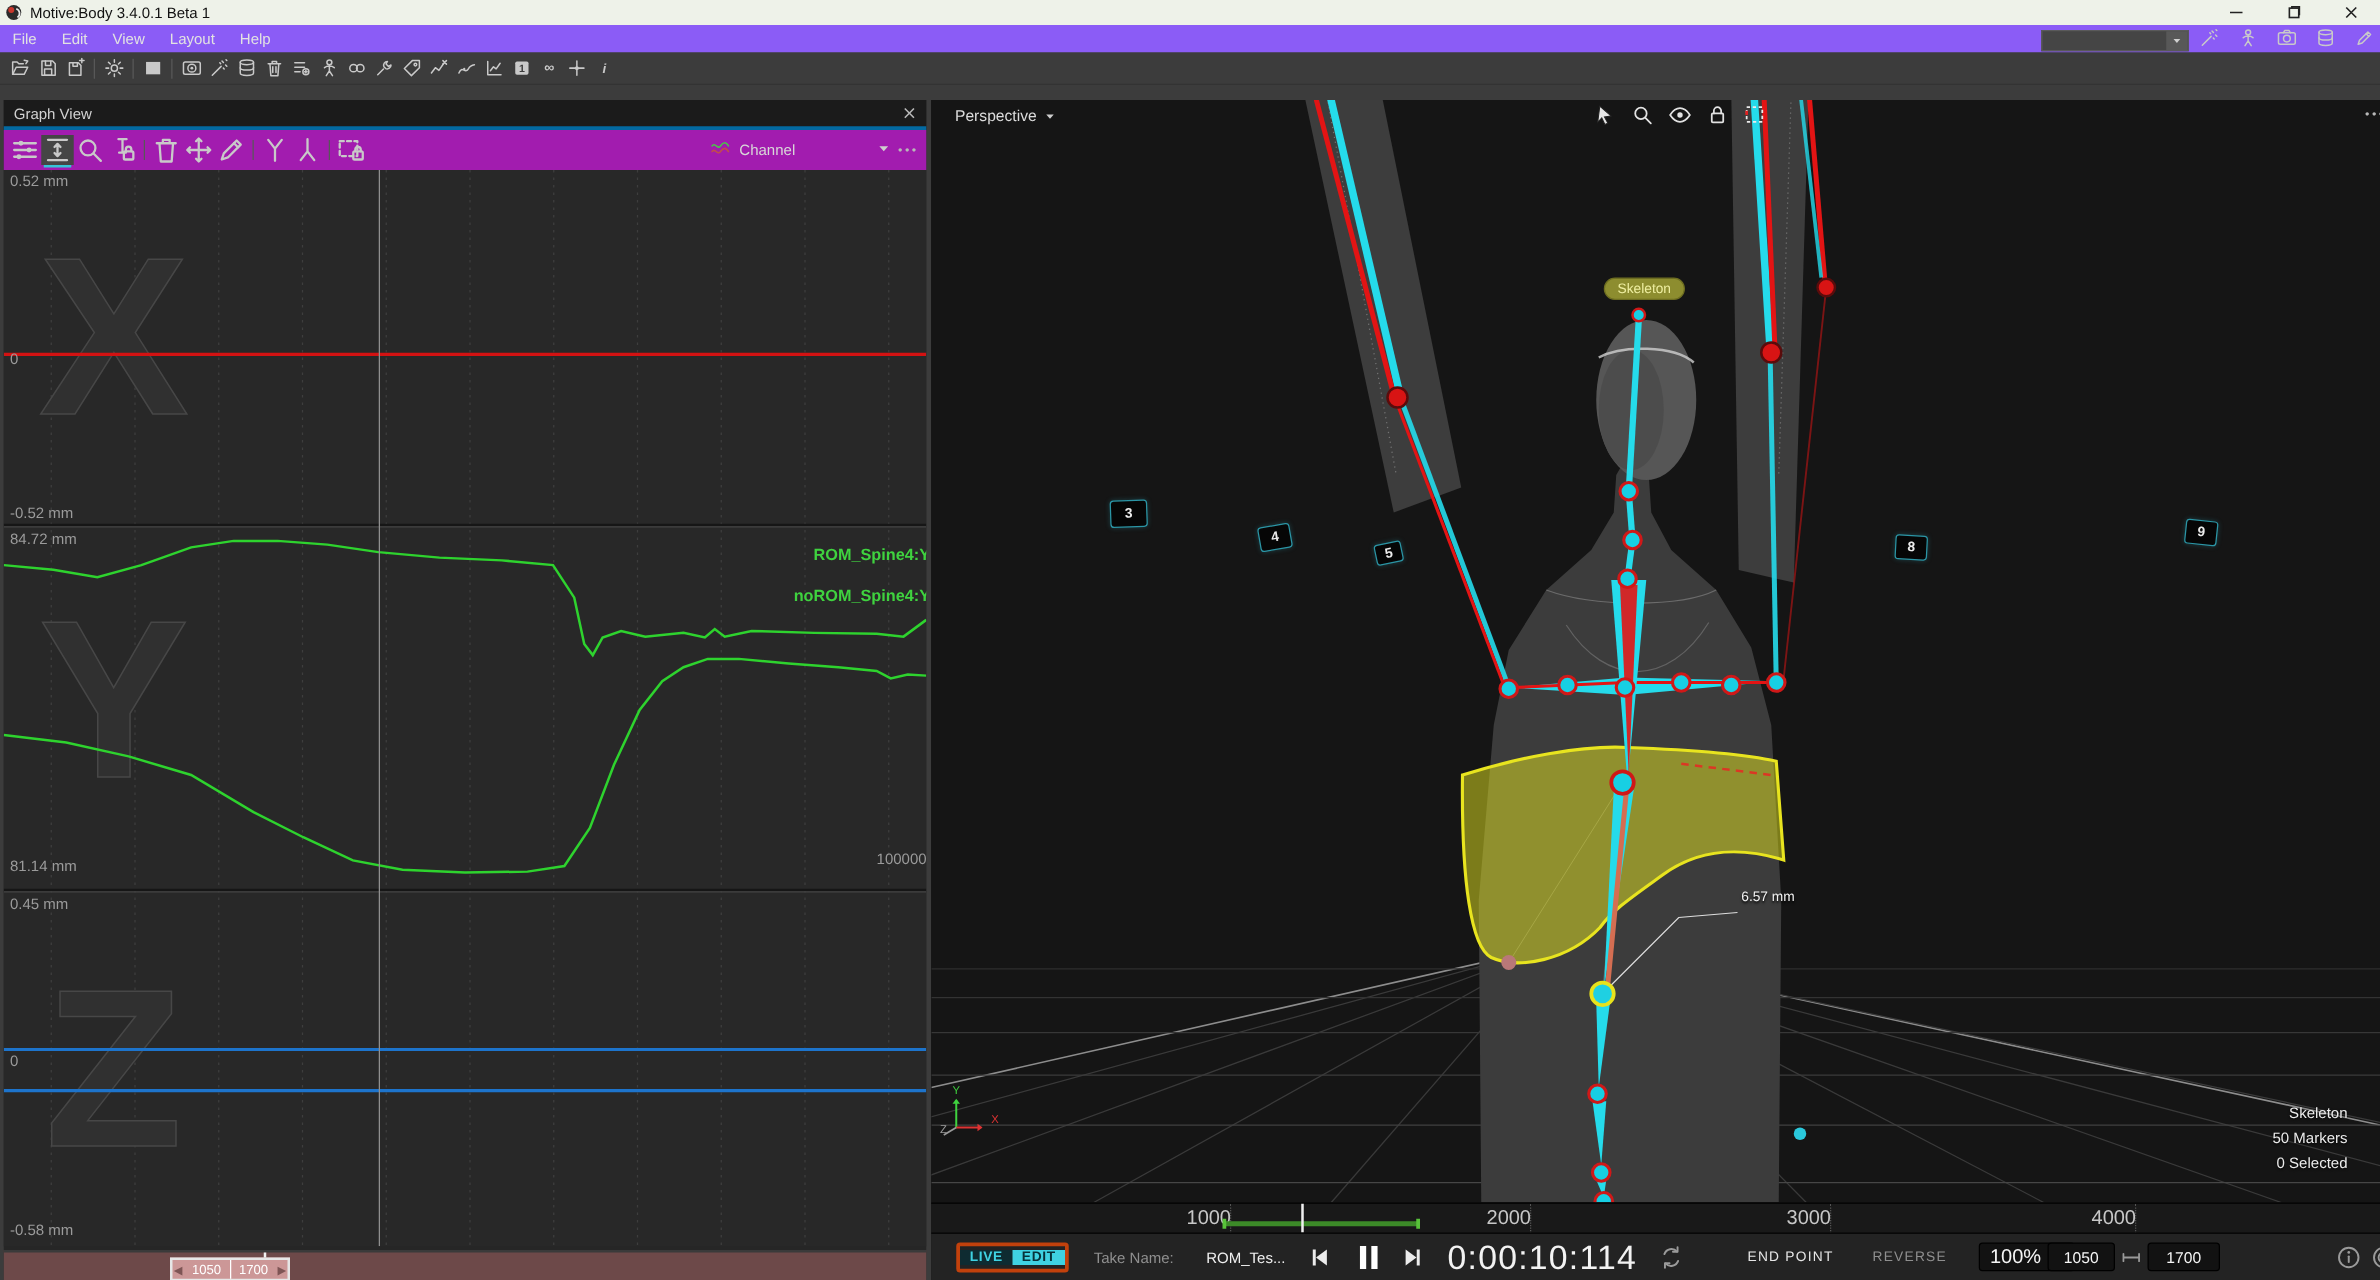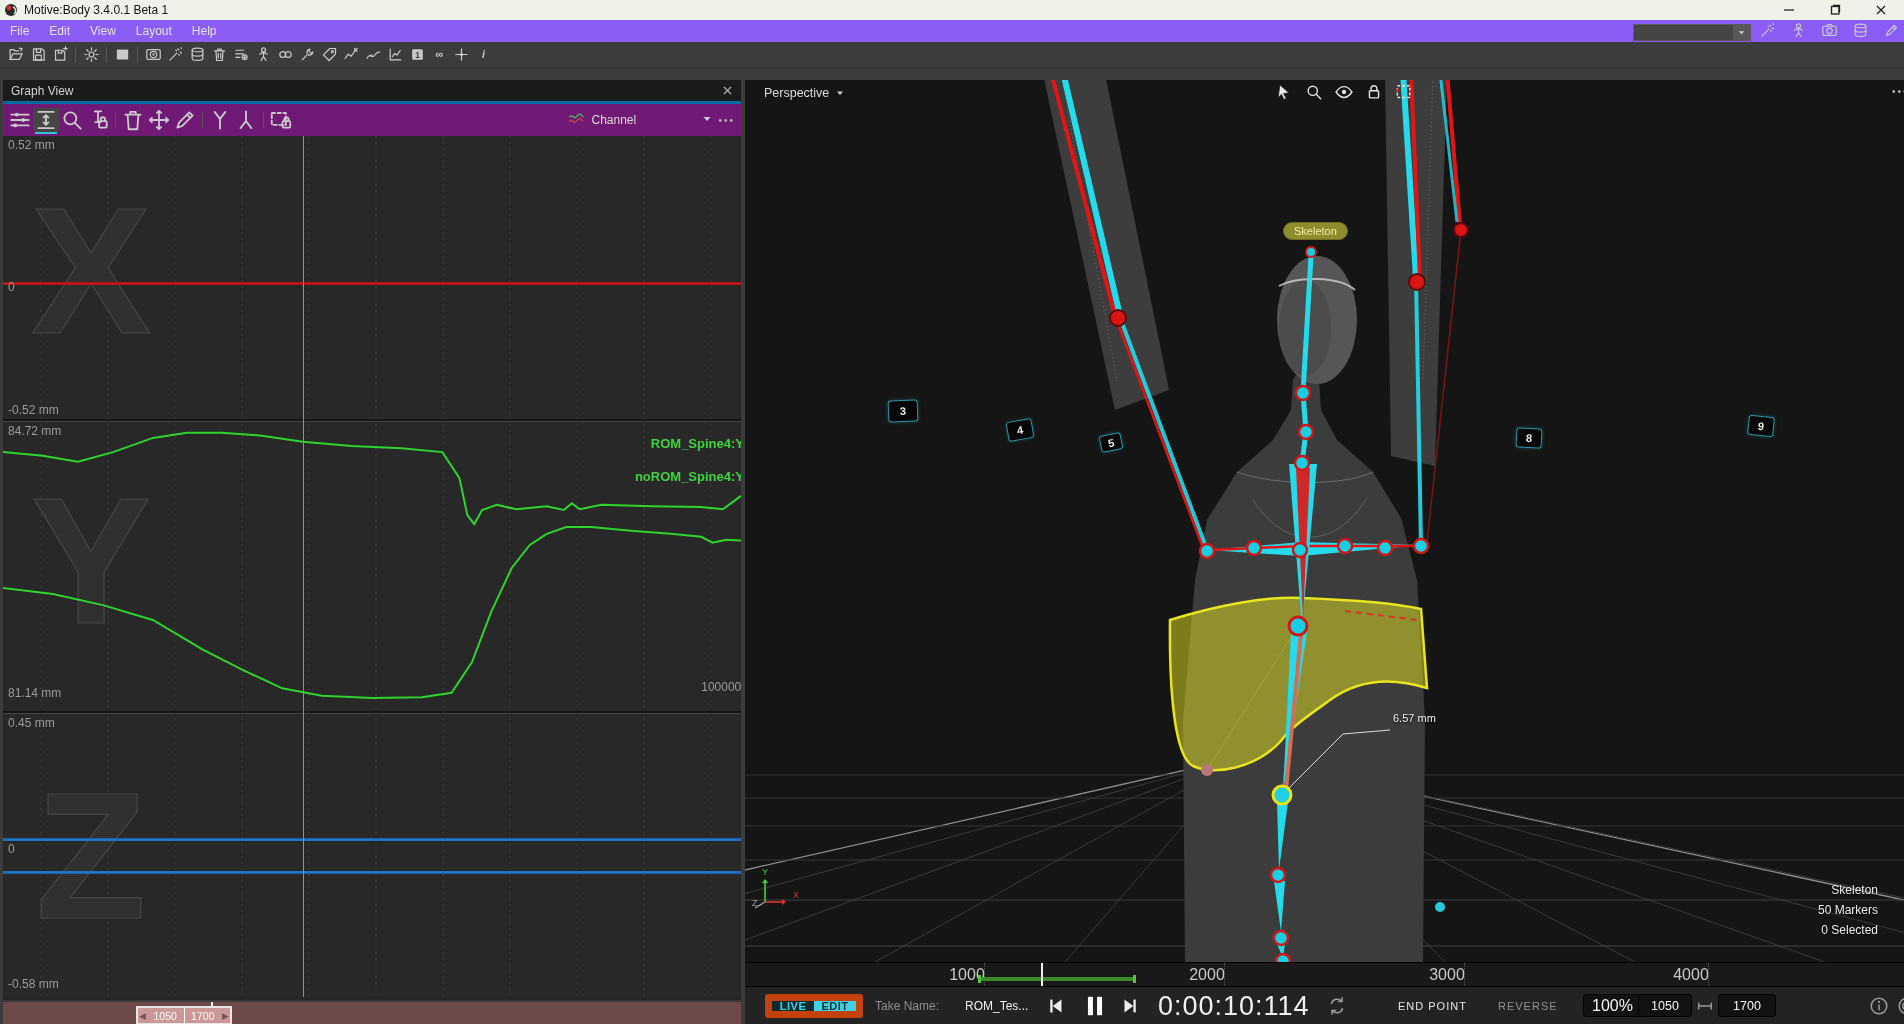--- a/index.html
+++ b/index.html
@@ -27,21 +27,21 @@
            border-bottom:1px solid #333;display:flex;align-items:center;padding-left:5px;}
   .tool-ic{width:22px;height:22px;display:flex;align-items:center;justify-content:center;border-radius:2px;}
   .tool-ic svg{width:17px;height:17px;}
   .tb-sep{width:1px;height:16px;background:#585858;margin:0 4px;}
   svg .ln{stroke:#c9c9c9;fill:none;stroke-width:1.7;stroke-linecap:round;stroke-linejoin:round;}
   
   .graph-panel{position:absolute;left:3px;top:80px;width:738px;height:944px;background:#262626;}
   .gp-header{height:24px;background:#1b1b1b;display:flex;align-items:center;padding:0 8px;
              color:#d2d2d2;border-bottom:3px solid #0369a1;}
   .gp-close{margin-left:auto;display:flex;}
-  .gp-toolbar{height:32px;background:#701a75;display:flex;align-items:center;padding-left:4px;position:relative;}
+  .gp-toolbar{height:32px;background:#a21caf;display:flex;align-items:center;padding-left:4px;position:relative;}
   .gt-btn{width:26px;height:24px;display:flex;align-items:center;justify-content:center;position:relative;}
   .gt-btn.active{background:#454545;}
   .gt-btn.active::after{content:"";position:absolute;left:2px;right:2px;bottom:-2px;height:2px;background:#35c4d7;}
   .gt-right{position:absolute;right:6px;top:0;height:32px;display:flex;align-items:center;gap:6px;color:#d8d8d8;}
   .gt-channel-label{width:105px;}
   .graph-area{position:relative;width:738px;height:861px;background:#282828;}
   .scrubber{position:relative;width:738px;height:27px;background:#6d4949;border-top:2px solid #3a3a3a;}
   .scrub-tick{position:absolute;top:0;width:2px;height:8px;background:#f2f2f2;}
   .scrub-range{position:absolute;top:4px;height:19px;background:#cc9797;border:2px solid #e6e6e6;
                display:flex;align-items:stretch;color:#fff;font-size:10.5px;}
@@ -68,21 +68,21 @@
   
   .ruler{position:absolute;left:0;top:882px;width:1159px;height:24px;background:#191919;border-top:1px solid #000;}
   .ruler .tick-label{position:absolute;top:3px;transform:translateX(-50%);color:#c8c8c8;font-size:16px;}
   .ruler .tick-dot{position:absolute;top:0;height:24px;border-left:1px dotted #555;}
   .range-bar{position:absolute;top:14px;height:4px;background:#3c8a28;}
   .range-bar::before,.range-bar::after{content:"";position:absolute;top:-2px;width:3px;height:8px;background:#58c23a;}
   .range-bar::before{left:-1px}.range-bar::after{right:-1px}
   .playhead{position:absolute;top:0;width:2px;height:24px;background:#f0f0f0;}
   .transport{position:absolute;left:0;top:906px;width:1159px;height:38px;background:#232323;border-top:1px solid #000;}
   .t-abs{position:absolute;top:0;height:38px;display:flex;align-items:center;}
-  .live-edit{left:20px;border:7px solid #c2410c;border-radius:3px;overflow:hidden;height:24px;top:7px;display:flex;}
+  .live-edit{left:20px;border:3px solid #c2410c;border-radius:3px;overflow:hidden;height:24px;top:7px;display:flex;}
   .le-btn{width:42px;display:flex;align-items:center;justify-content:center;font-size:11px;font-weight:bold;letter-spacing:.5px;}
   .le-live{background:#0e2b31;color:#3fd2e2;}
   .le-edit{background:#3fd2e2;color:#08323a;}
   .t-label{color:#8f8f8f;}
   .t-value{color:#f0f0f0;}
   .tr-btn svg{width:22px;height:22px;}
   .timecode{font-size:27px;color:#f2f2f2;letter-spacing:1px;}
   .t-caps{font-size:11px;letter-spacing:1px;}
   .num-field{background:#121212;border:1px solid #000;border-radius:3px;color:#f5f5f5;
              height:23px;display:flex;align-items:center;justify-content:center;font-size:12.5px;}

